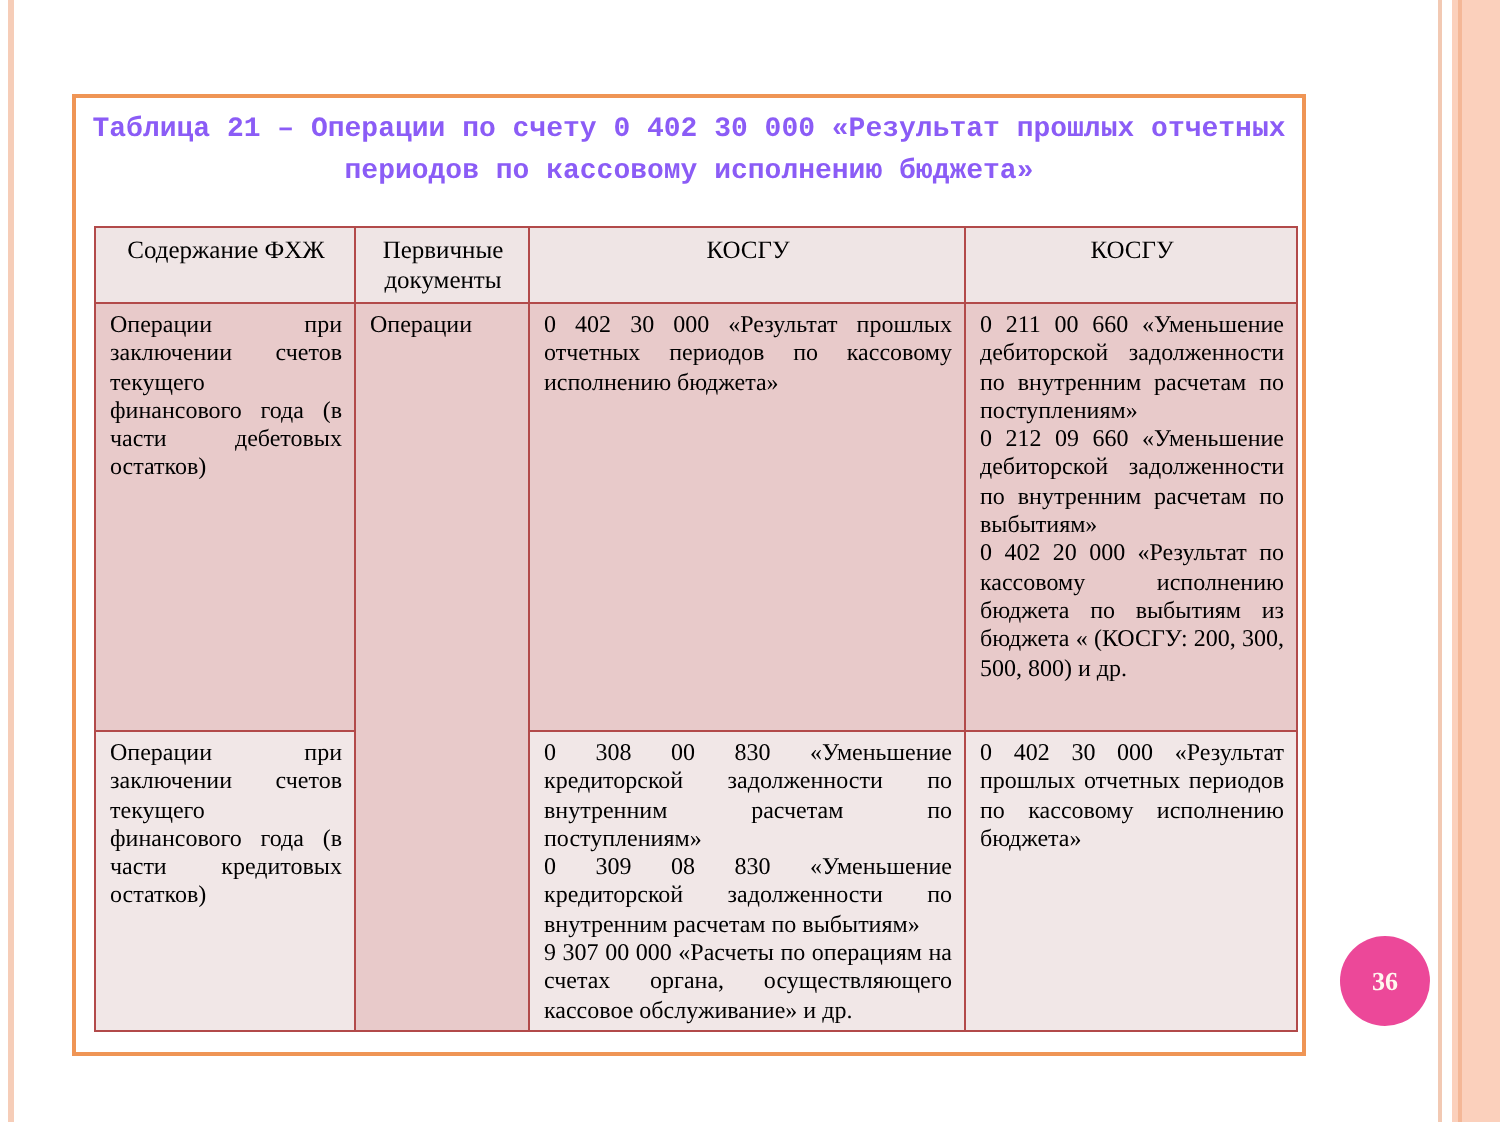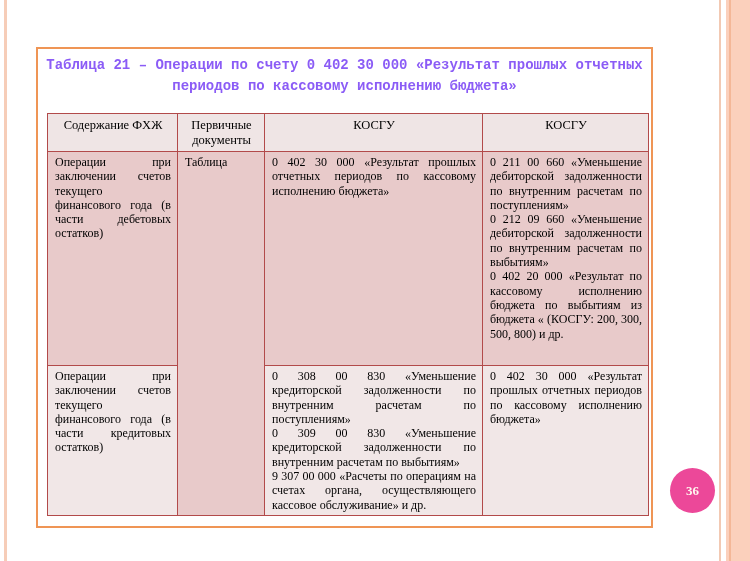--- a/index.html
+++ b/index.html
@@ -82,35 +82,35 @@
       <tr>
         <th>Содержание ФХЖ</th>
         <th>Первичные документы</th>
         <th>КОСГУ</th>
         <th>КОСГУ</th>
       </tr>
     </thead>
     <tbody>
       <tr class="r1 row1">
         <td class="pink">Операции при заключении счетов текущего финансового года (в части дебетовых остатков)</td>
-        <td class="spanned" rowspan="2">Таблица</td>
+        <td class="spanned" rowspan="2">Операции</td>
         <td class="pink">
           <p class="p">0 402 30 000 «Результат прошлых отчетных периодов по кассовому исполнению бюджета»</p>
         </td>
         <td class="pink">
           <p class="p">0 211 00 660 «Уменьшение дебиторской задолженности по внутренним расчетам по поступлениям»</p>
           <p class="p">0 212 09 660 «Уменьшение дебиторской задолженности по внутренним расчетам по выбытиям»</p>
           <p class="p">0 402 20 000 «Результат по кассовому исполнению бюджета по выбытиям из бюджета « (КОСГУ: 200, 300, 500, 800) и др.</p>
         </td>
       </tr>
       <tr class="r2 row2">
         <td class="light">Операции при заключении счетов текущего финансового года (в части кредитовых остатков)</td>
         <td class="light">
           <p class="p">0 308 00 830 «Уменьшение кредиторской задолженности по внутренним расчетам по поступлениям»</p>
-          <p class="p">0 309 00 830 «Уменьшение кредиторской задолженности по внутренним расчетам по выбытиям»</p>
+          <p class="p">0 309 08 830 «Уменьшение кредиторской задолженности по внутренним расчетам по выбытиям»</p>
           <p class="p">9 307 00 000 «Расчеты по операциям на счетах органа, осуществляющего кассовое обслуживание» и др.</p>
         </td>
         <td class="light">
           <p class="p">0 402 30 000 «Результат прошлых отчетных периодов по кассовому исполнению бюджета»</p>
         </td>
       </tr>
     </tbody>
   </table>
 </div>
 

